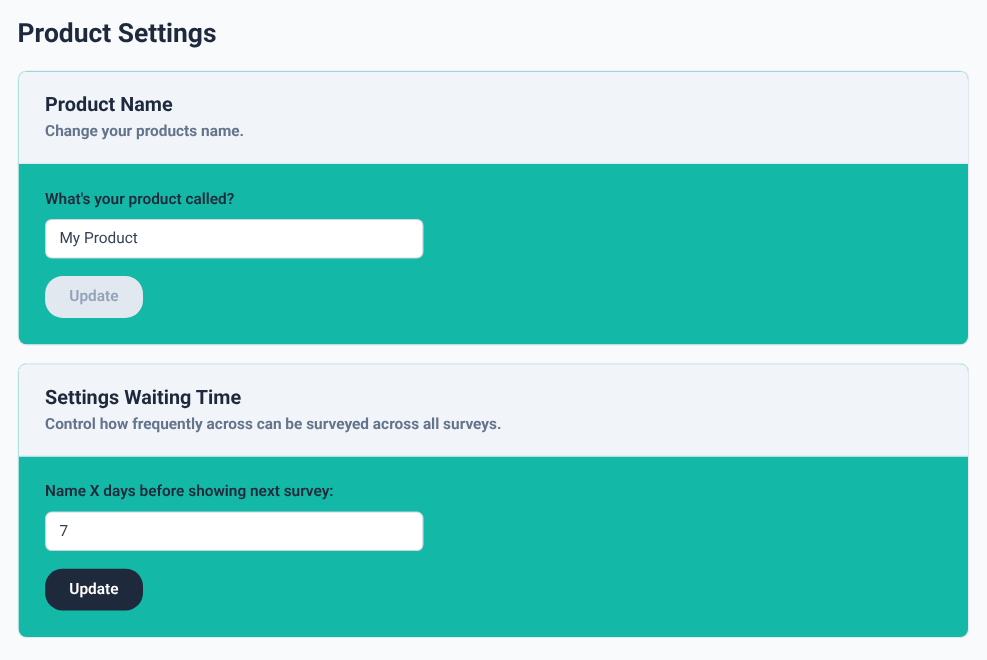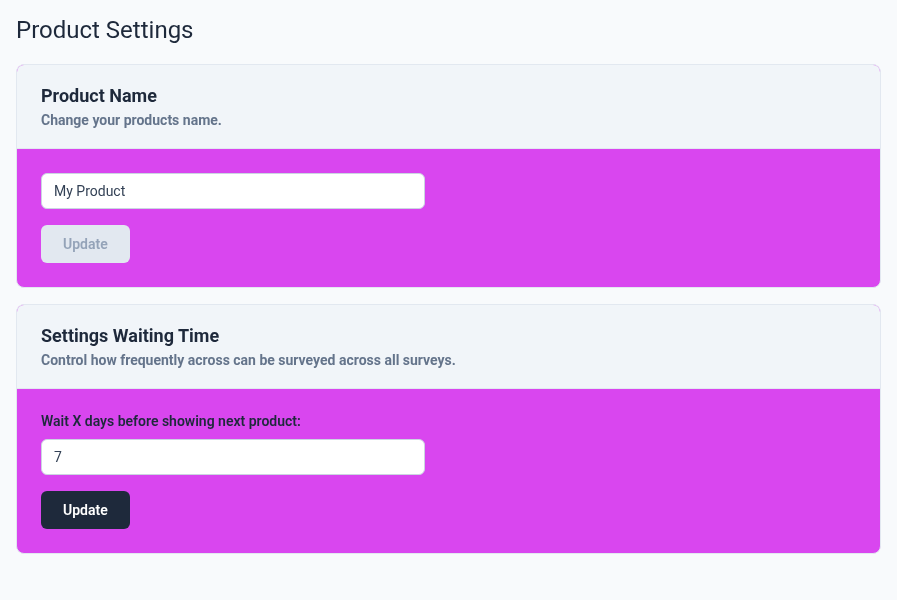--- a/index.html
+++ b/index.html
@@ -11,26 +11,26 @@
       font-family: -apple-system, BlinkMacSystemFont, "Segoe UI", Roboto, Helvetica, Arial, sans-serif;
       background: #f8fafc;
       color: #0f172a;
       width: 897px;
       height: 600px;
       padding: 16px;
       overflow: hidden;
     }
     .page-title {
       font-size: 24px;
-      font-weight: 400;
+      font-weight: 700;
       color: #1e293b;
       margin-bottom: 20px;
     }
     .card {
-      background: #d946ef;
+      background: #14b8a6;
       border: 1px solid #e2e8f0;
       border-radius: 8px;
       margin-bottom: 16px;
       overflow: hidden;
     }
     .card-header {
       background: #f1f5f9;
       padding: 20px 24px;
       border-bottom: 1px solid #e2e8f0;
     }
@@ -49,38 +49,38 @@
       padding: 24px;
     }
     .field-label {
       display: block;
       font-size: 14px;
       font-weight: 600;
       color: #1e293b;
       margin-bottom: 10px;
     }
     .text-input {
-      width: 384px;
+      width: 344px;
       max-width: 100%;
       padding: 9px 12px;
       font-size: 14px;
       color: #334155;
       border: 1px solid #cbd5e1;
       border-radius: 6px;
       background: #ffffff;
       font-family: inherit;
     }
     .btn {
       display: inline-block;
       margin-top: 16px;
       padding: 11px 22px;
       font-size: 14px;
       font-weight: 600;
       border: none;
-      border-radius: 6px;
+      border-radius: 16px;
       cursor: pointer;
       font-family: inherit;
     }
     .btn-disabled {
       background: #e2e8f0;
       color: #94a3b8;
       cursor: not-allowed;
     }
     .btn-primary {
       background: #1e293b;
@@ -91,32 +91,33 @@
 <body>
 
 <h1 class="page-title">Product Settings</h1>
 
 <div class="card">
   <div class="card-header">
     <div class="card-title">Product Name</div>
     <div class="card-desc">Change your products name.</div>
   </div>
   <div class="card-body">
+    <label class="field-label">What's your product called?</label>
     <input type="text" class="text-input" value="My Product" style="">
     <div>
       <button class="btn btn-disabled" disabled="">Update</button>
     </div>
   </div>
 </div>
 
 <div class="card">
   <div class="card-header">
     <div class="card-title">Settings Waiting Time</div>
     <div class="card-desc">Control how frequently across can be surveyed across all surveys.</div>
   </div>
   <div class="card-body">
-    <label class="field-label">Wait X days before showing next product:</label>
+    <label class="field-label">Name X days before showing next survey:</label>
     <input type="text" class="text-input" value="7" style="">
     <div>
       <button class="btn btn-primary">Update</button>
     </div>
   </div>
 </div>
 
 </body></html>

